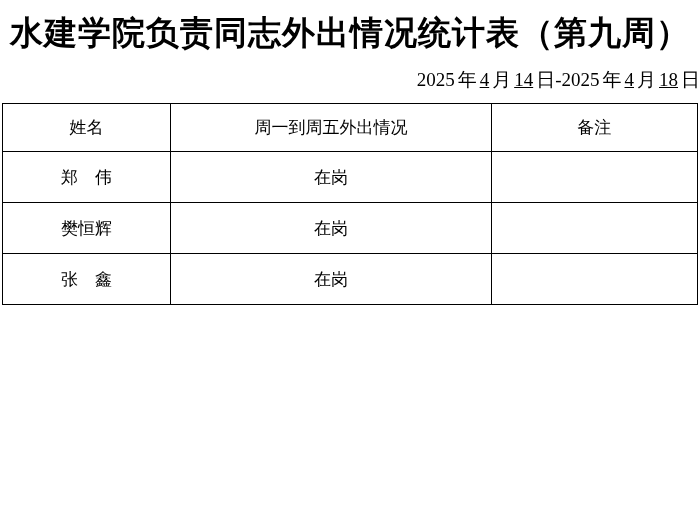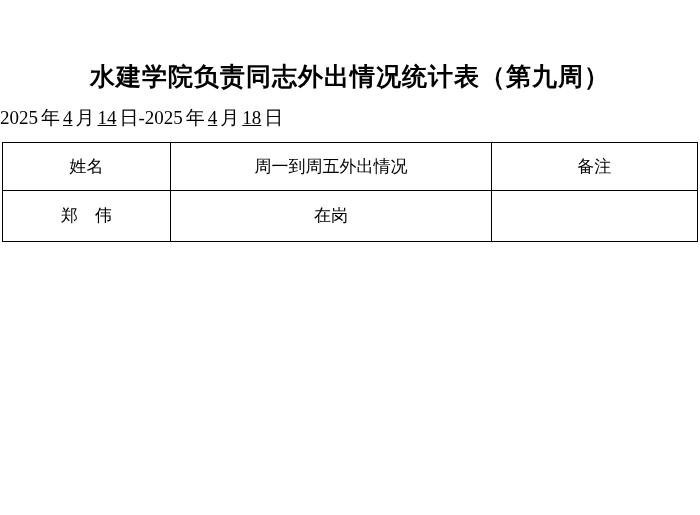--- a/index.html
+++ b/index.html
@@ -15,29 +15,28 @@
     overflow: hidden;
   }
   .page {
     width: 700px;
     height: 515px;
     box-sizing: border-box;
     position: relative;
   }
   .doc-title {
     text-align: center;
-    font-size: 25px;
+    font-size: 33px;
     font-weight: bold;
     letter-spacing: 1px;
     padding-top: 14px;
     line-height: 1.2;
-    margin-top: 48px;
   }
   .doc-subtitle {
-    text-align: left;
+    text-align: right;
     font-size: 19px;
     padding-top: 14px;
     padding-bottom: 12px;
     line-height: 1.25;
     white-space: nowrap;
   }
   .doc-subtitle .u {
     text-decoration: underline;
   }
   .sp {
@@ -92,16 +91,26 @@
         <td>周一到周五外出情况</td>
         <td>备注</td>
       </tr>
     </thead>
     <tbody>
       <tr>
         <td class="name-cell">郑　伟</td>
         <td>在岗</td>
         <td></td>
       </tr>
+      <tr>
+        <td class="name-cell">樊恒辉</td>
+        <td>在岗</td>
+        <td></td>
+      </tr>
+      <tr>
+        <td class="name-cell">张　鑫</td>
+        <td>在岗</td>
+        <td></td>
+      </tr>
     </tbody>
   </table>
 
 </div>
 
 </body></html>

